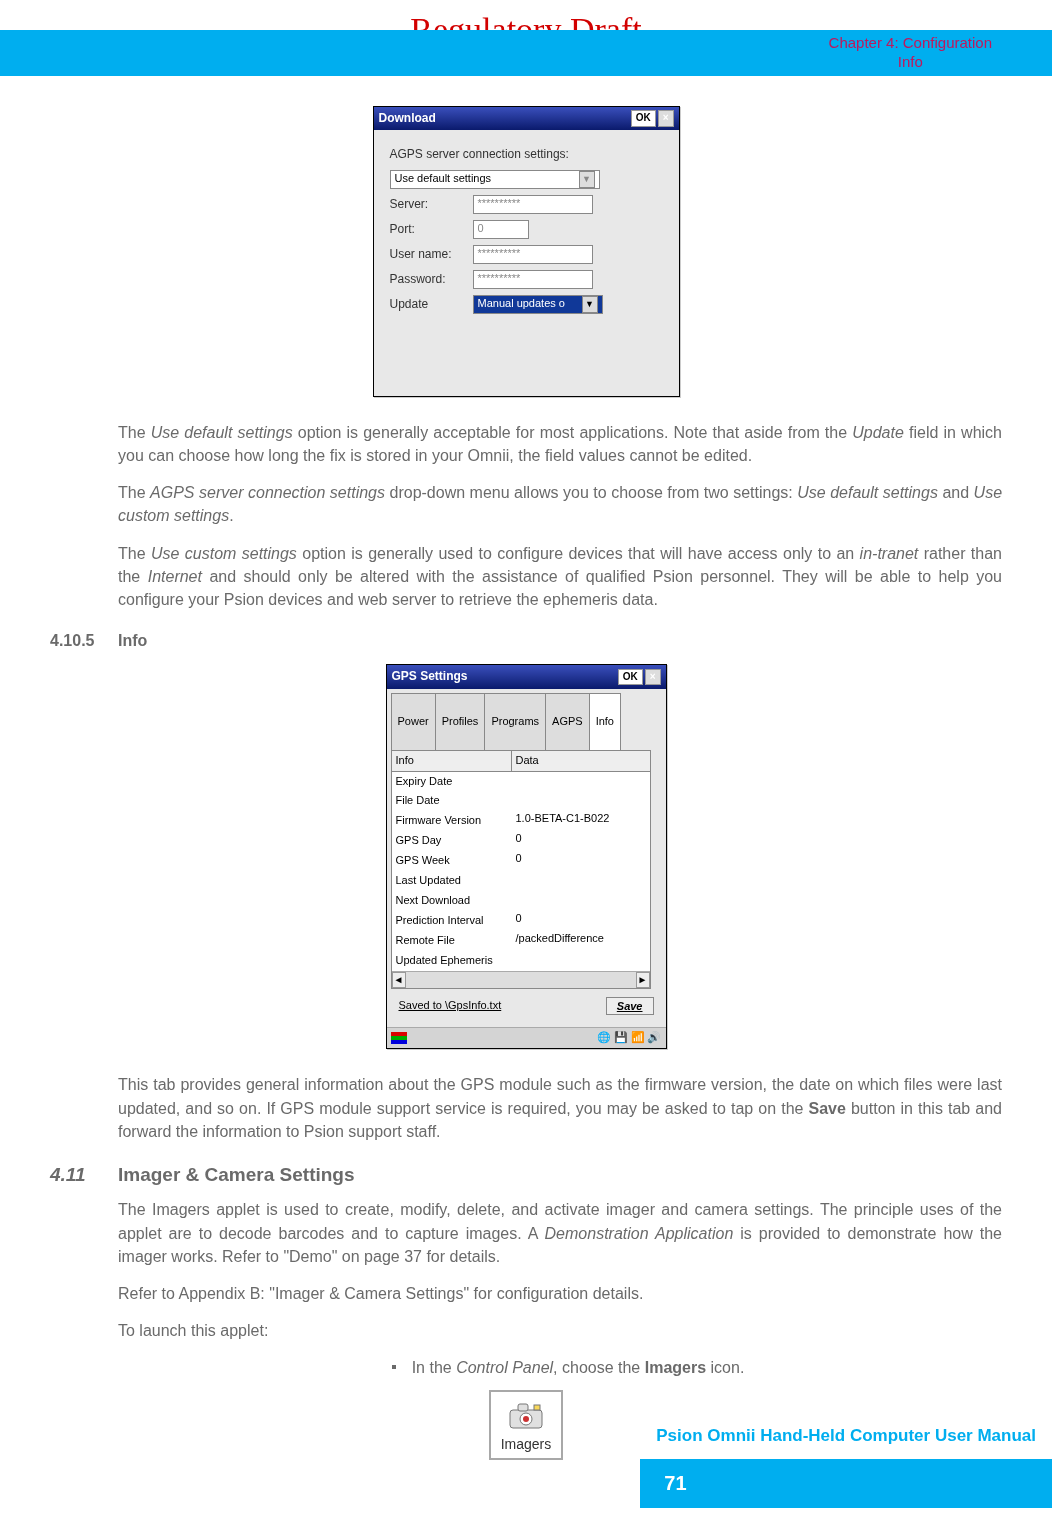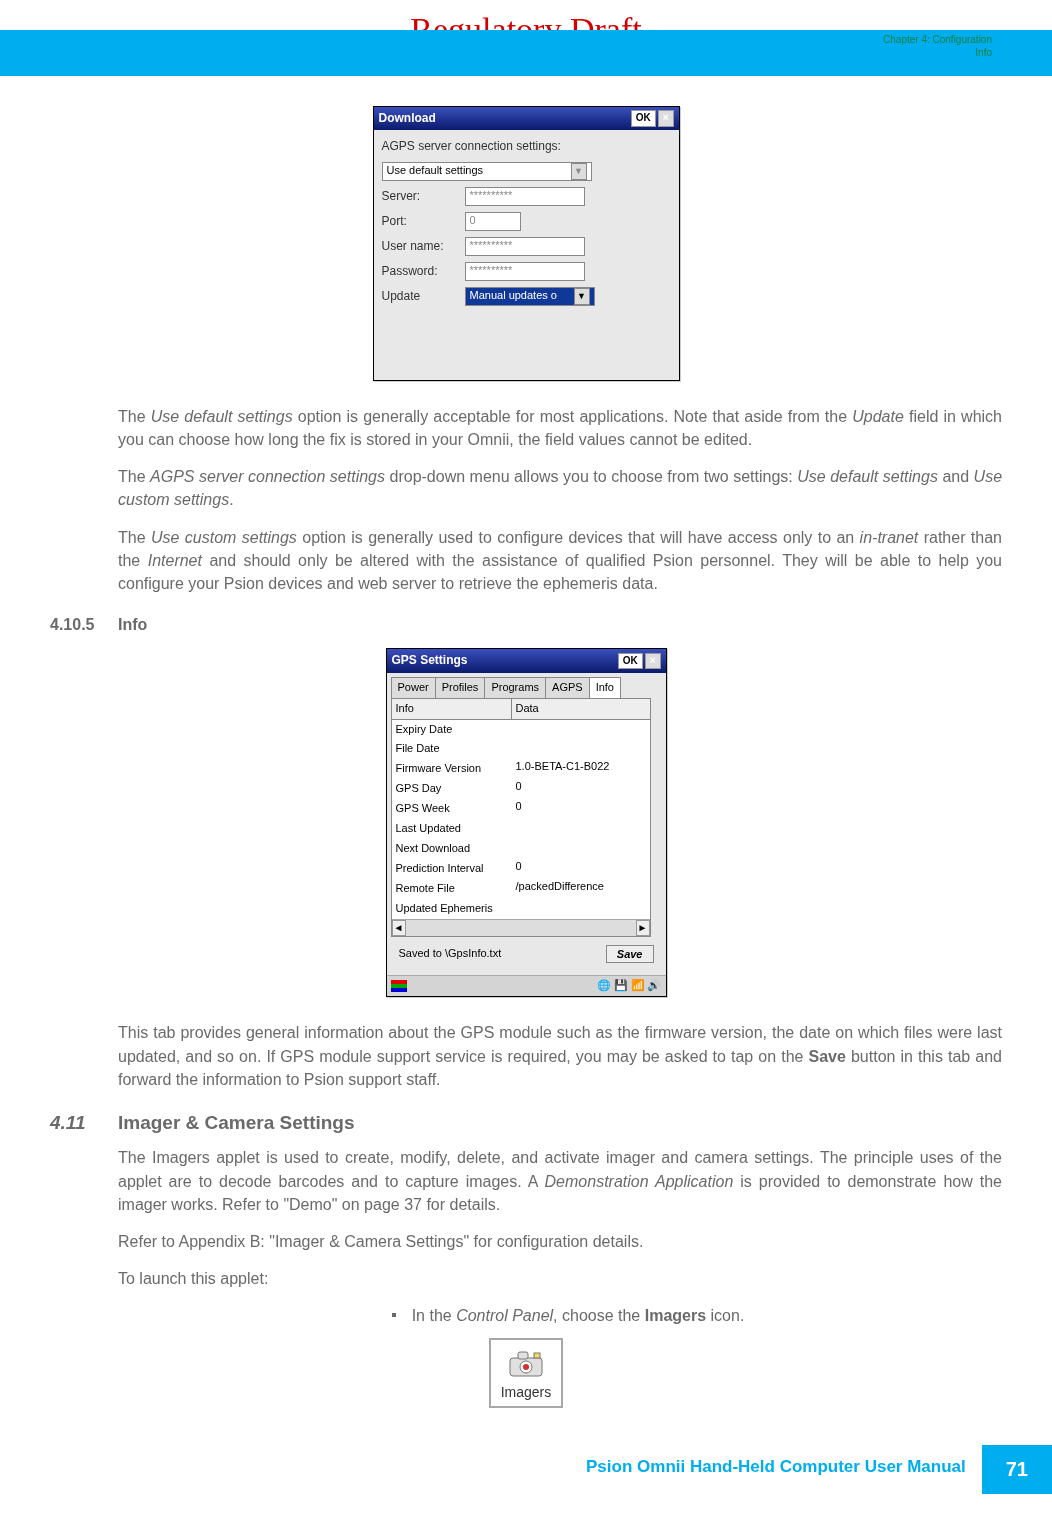--- a/index.html
+++ b/index.html
@@ -1,69 +1,69 @@
 <!DOCTYPE html>
 <html><head>
 <meta charset="utf-8">
 <style>
   * { box-sizing: border-box; margin: 0; padding: 0; }
   body { width: 1052px; height: 1536px; font-family: Arial, Helvetica, sans-serif; background:#fff; color:#6a6a6a; position:relative; font-size:16px; line-height:1.45; }
   .watermark { position:absolute; top:5px; width:100%; text-align:center; color:#d20000; font-size:34px; font-family:"Times New Roman", serif; }
   .header-band { position:absolute; top:30px; left:0; right:0; height:46px; background:#00aeef; }
-  .header-text { position:absolute; top:34px; right:60px; color:#15803d; font-size:10px; text-align:right; line-height:1.25; }
+  .header-text { position:absolute; top:34px; right:60px; color:#be185d; font-size:15px; text-align:center; line-height:1.25; }
   .content { position:absolute; top:100px; left:50px; right:50px; }
   .center { text-align:center; }
 
   
   .dlg { display:inline-block; background:#eee; border:1px solid #000; font-family:Tahoma, sans-serif; font-size:12px; color:#000; text-align:left; margin:6px 0 14px; box-shadow:1px 1px 0 rgba(0,0,0,.2); }
   .dlg-title { background:linear-gradient(#3a4fbc,#0a1a6c); color:#fff; font-weight:bold; padding:3px 5px; display:flex; align-items:center; }
   .dlg-title .spacer { flex:1; }
   .okbtn { background:#fff; color:#000; border:1px solid #999; font-size:10px; font-weight:bold; padding:0 4px; }
   .xbtn  { background:#ddd; border:1px solid #999; font-size:10px; padding:0 4px; margin-left:2px; }
-  .dlg-body { background:#e8e8e8; padding:8px; }
+  .dlg-body { background:#e8e8e8; padding:16px; }
   .fld-row { display:flex; align-items:center; gap:8px; margin:6px 0; font-size:12px; }
   .fld-label { width:75px; color:#333; }
   .fld-box { border:1px solid #888; background:#fff; height:19px; width:120px; display:flex; align-items:center; padding:0 4px; font-size:11px; color:#888; }
   .fld-box.sel { background:#103898; color:#fff; }
   .drop { width:210px; display:flex; justify-content:space-between; align-items:center; }
   .drop .arr { width:16px; height:17px; background:#ddd; border:1px solid #888; text-align:center; line-height:15px; font-size:9px; }
 
   .tabs { display:flex; gap:0; margin-bottom:0; }
-  .tab { border:1px solid #888; border-bottom:none; padding:2px 6px; background:#ddd; font-size:11px; margin-right:-1px; }
+  .tab { border:1px solid #888; border-bottom:none; padding:20px 6px; background:#ddd; font-size:11px; margin-right:-1px; }
   .tab.active { background:#fff; }
   .tab-body { border:1px solid #888; background:#fff; width:260px; }
   .info-tbl-head { display:flex; background:#eee; border-bottom:1px solid #888; font-size:11px; }
   .info-tbl-head div:first-child { width:120px; border-right:1px solid #888; padding:2px 4px; }
   .info-tbl-head div:last-child  { flex:1; padding:2px 4px; }
   .info-row { display:flex; font-size:11px; }
   .info-row div:first-child { width:120px; padding:2px 4px; }
   .info-row div:last-child  { flex:1; padding:0 4px; }
   .scroll-h { display:flex; justify-content:space-between; background:#ddd; border-top:1px solid #aaa; }
   .scroll-h span { width:14px; text-align:center; font-size:10px; border:1px solid #999; background:#eee; }
-  .save-row { display:flex; justify-content:space-between; align-items:center; padding:8px; font-size:11px; }
+  .save-row { display:flex; justify-content:space-between; align-items:center; padding:8px; font-size:11px;text-decoration:underline; }
   .save-row button { font-size:11px; padding:2px 10px; background:#eee; border:1px solid #888; font-style:italic; font-weight:bold; }
   .tray { background:#d4d4d4; border-top:1px solid #aaa; padding:2px 4px; display:flex; justify-content:space-between; align-items:center; font-size:11px; }
   .flag { width:16px; height:12px; background:linear-gradient(180deg,#d00 33%,#0a0 33% 66%,#00d 66%); display:inline-block; }
 
   .para { margin:10px 0 14px 68px; color:#6a6a6a; font-size:16px; text-align:justify; }
   .sec-row { display:flex; margin:18px 0 6px; }
   .sec-num { width:68px; color:#6a6a6a; font-weight:bold; font-size:16px; }
   .sec-num.h2 { font-size:19px;font-style:italic; }
   .sec-title { color:#6a6a6a; font-weight:bold; font-size:16px; }
   .sec-title.h2 { font-size:19px; }
   em { font-style:italic; }
   b.ui { font-weight:bold; }
   .bullet { margin:4px 0 0 84px; display:flex; gap:16px;justify-content:center; }
   .bullet .dot { width:4px; height:4px; background:#6a6a6a; margin-top:9px; }
 
   .cp-icon { display:inline-block; border:2px solid #a8a8a8; padding:8px 10px 4px; text-align:center; background:#fff; }
   .cp-icon svg { display:block; margin:0 auto 4px; }
   .cp-icon .cap { font-size:14px; color:#333; }
 
-  .footer { position:absolute; bottom:42px; right:0; display:flex; align-items:stretch; }
+  .footer { position:absolute; bottom:28px; right:0; display:flex; align-items:stretch;flex-direction:column; }
   .footer-text { background:#fff; color:#00aeef; font-weight:bold; font-size:17px; padding:10px 16px; }
   .footer-page { background:#00aeef; color:#fff; font-weight:bold; font-size:20px; padding:10px 24px; }
 </style>
 </head>
 <body>
 
 <div class="watermark">Regulatory Draft</div>
 <div class="header-band"></div>
 <div class="header-text">
   <div>Chapter 4:  Configuration</div>

